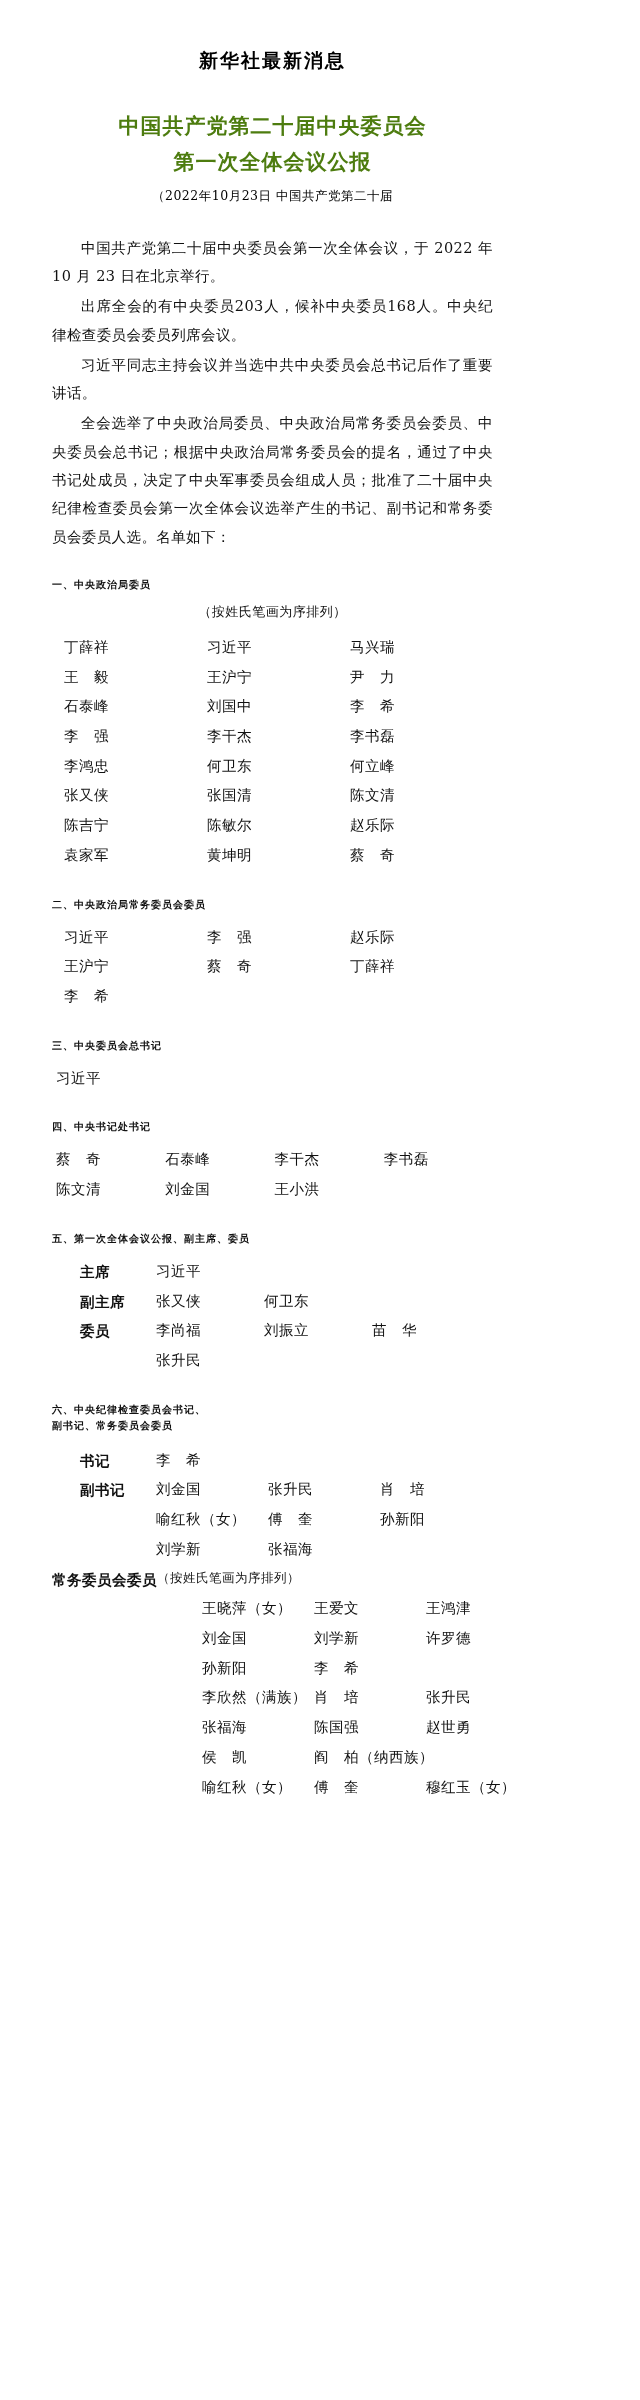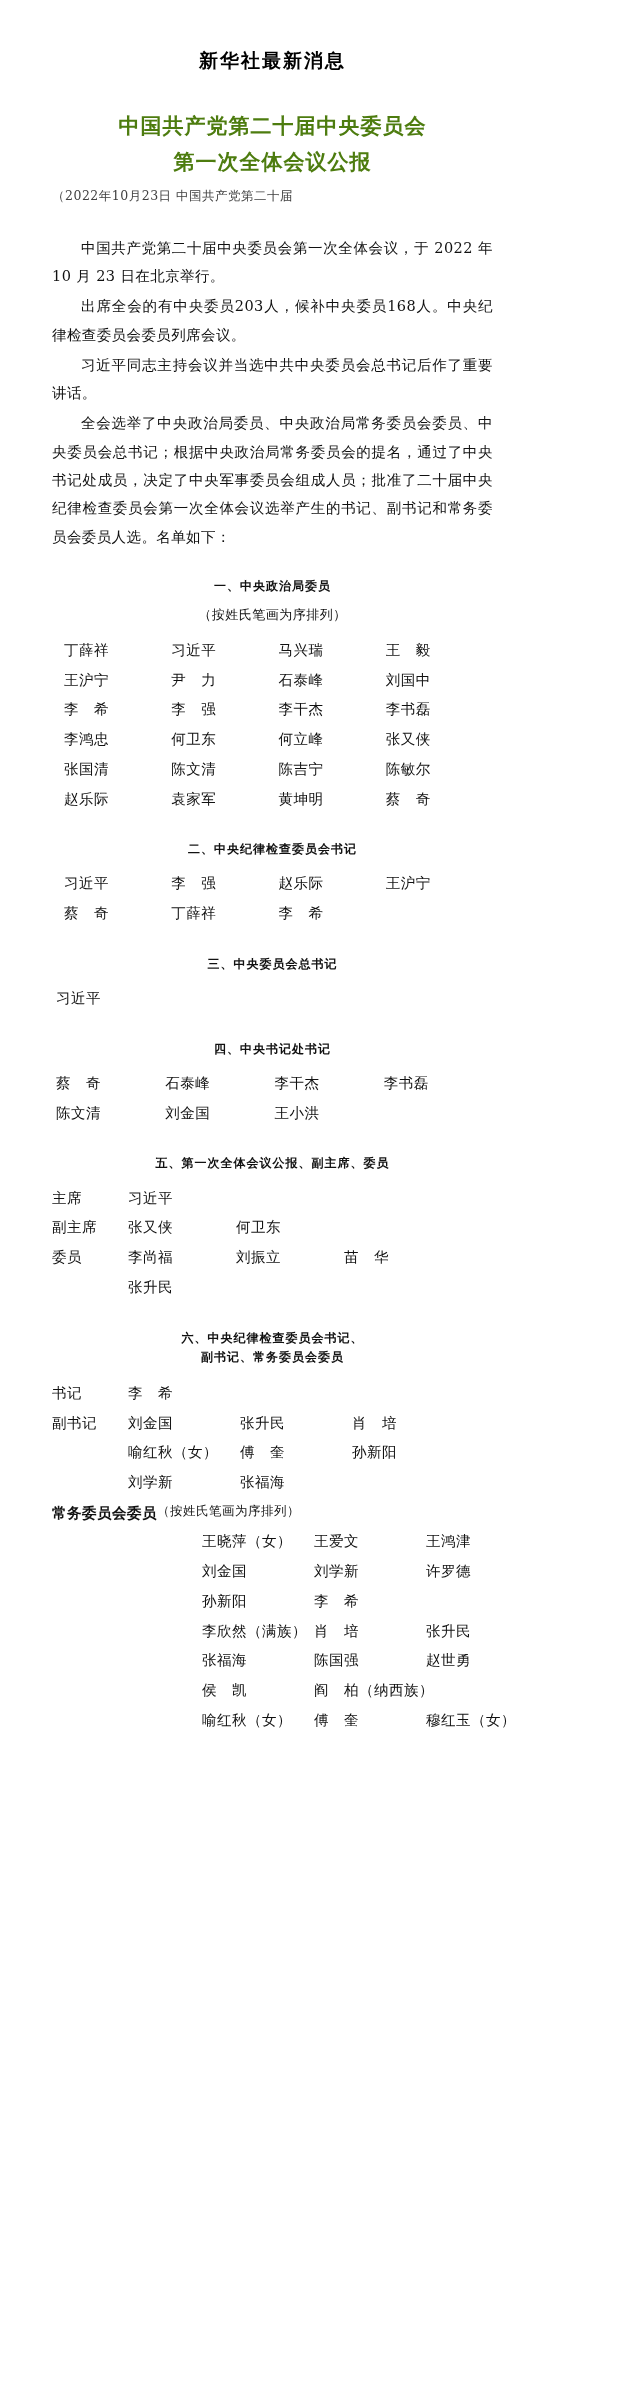--- a/index.html
+++ b/index.html
@@ -33,38 +33,37 @@
   .doc-title {
     text-align: center;
     font-size: 21px;
     font-weight: bold;
     line-height: 1.7;
     letter-spacing: 1px;
     margin-bottom: 6px;
     color: #4d7c0f;
   }
   .doc-subtitle {
-    text-align: left;
+    text-align: center;
     font-size: 12.5px;
     line-height: 1.8;
     letter-spacing: 0.5px;
     margin-bottom: 26px;
-    color: #404040;
+    color: #000000;
   }
   p.body-text {
     font-size: 14.5px;
     line-height: 1.95;
     text-align: justify;
     text-indent: 2em;
     margin: 0 0 2px 0;
     letter-spacing: 0.4px;
   }
   h2.section-head {
-    text-align: center;
-    font-size: 12px;
+    font-size: 10px;
     font-weight: bold;
     letter-spacing: 1px;
     margin: 26px 0 10px 0;
     line-height: 1.6;
   }
   h2.section-head.two-line {
     margin-bottom: 12px;
   }
   .note-center {
     text-align: center;
@@ -72,44 +71,45 @@
     margin: 2px 0 12px 0;
     letter-spacing: 0.5px;
   }
   .name-grid {
     display: grid;
     font-size: 14.5px;
     line-height: 2.05;
     letter-spacing: 0.5px;
     margin: 0 0 4px 0;
   }
-  .g4 { grid-template-columns: repeat(4, 1fr); padding-left: 12px; }
+  .g4 { grid-template-columns: repeat(3, 1fr); padding-left: 12px; }
   .g4b { grid-template-columns: repeat(4, 1fr); padding-left: 4px; }
   .name-cell { white-space: nowrap; }
   .single-name {
     font-size: 14.5px;
     line-height: 2.05;
     padding-left: 4px;
     letter-spacing: 0.5px;
   }
   
   .lrow {
     display: flex;
     align-items: flex-start;
     font-size: 14.5px;
     line-height: 2.05;
     letter-spacing: 0.5px;
   }
   .lrow .lbl {
-    font-weight: normal;
+    font-weight: bold;
     width: 76px;
     flex: 0 0 76px;
     white-space: nowrap;
     display: flex;
     justify-content: space-between;
+    margin-left: 28px;
   }
   .lrow .lbl.plain { display: block; }
   .lrow .vals {
     display: grid;
     grid-template-columns: repeat(3, 108px);
     flex: 1 1 auto;
   }
   .lrow .vals.g3w { grid-template-columns: repeat(3, 112px); }
   .sub-head-inline {
     font-weight: bold;
@@ -172,21 +172,21 @@
     <span class="name-cell">张国清</span>
     <span class="name-cell">陈文清</span>
     <span class="name-cell">陈吉宁</span>
     <span class="name-cell">陈敏尔</span>
     <span class="name-cell">赵乐际</span>
     <span class="name-cell">袁家军</span>
     <span class="name-cell">黄坤明</span>
     <span class="name-cell">蔡　奇</span>
   </div>
 
-  <h2 class="section-head">二、中央纪律检查委员会书记</h2>
+  <h2 class="section-head">二、中央政治局常务委员会委员</h2>
   <div class="name-grid g4">
     <span class="name-cell">习近平</span>
     <span class="name-cell">李　强</span>
     <span class="name-cell">赵乐际</span>
     <span class="name-cell">王沪宁</span>
     <span class="name-cell">蔡　奇</span>
     <span class="name-cell">丁薛祥</span>
     <span class="name-cell">李　希</span>
   </div>
 

